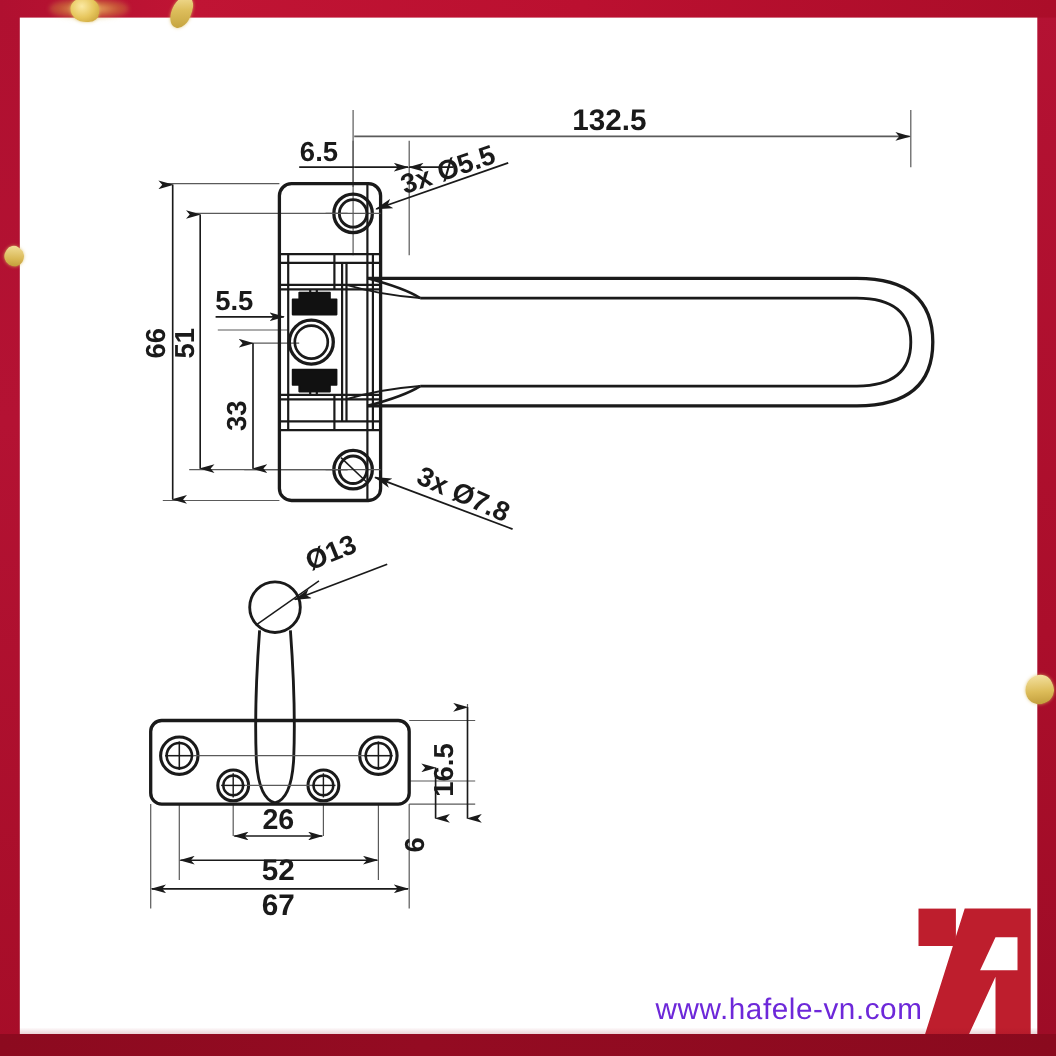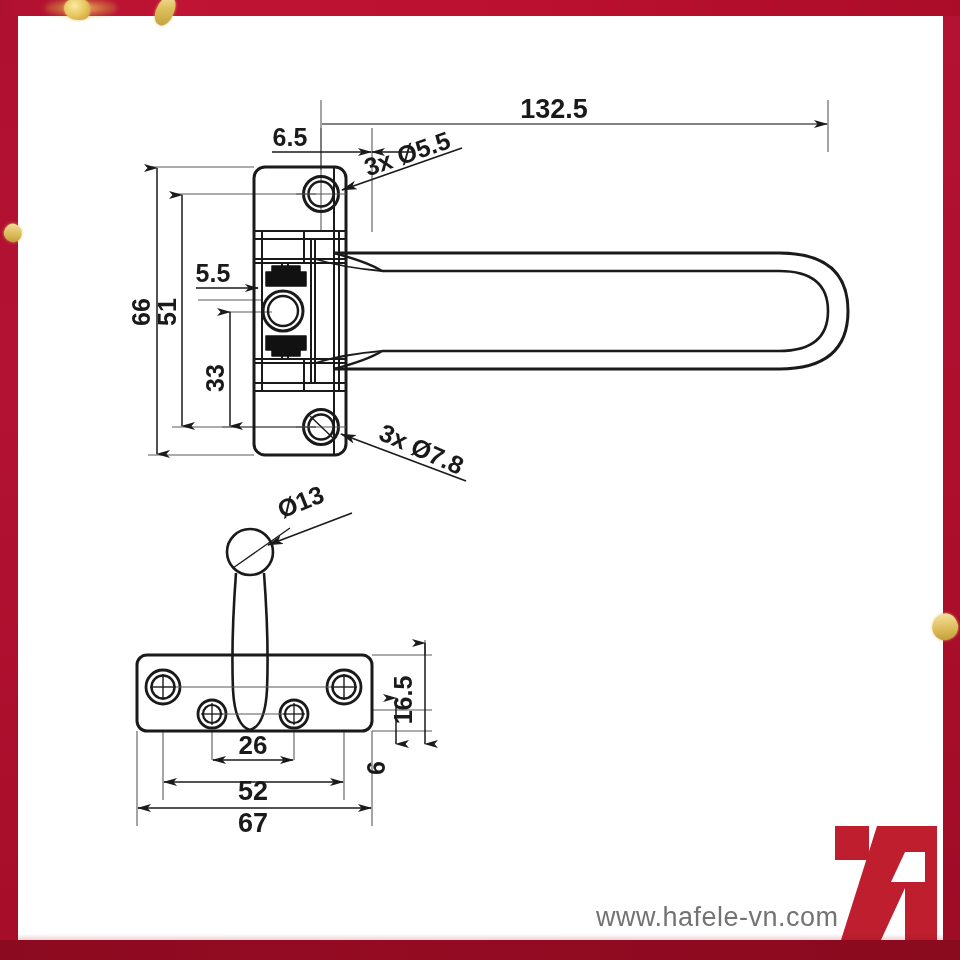--- a/index.html
+++ b/index.html
@@ -49,21 +49,21 @@
     background:linear-gradient(200deg,#f8e8ae 0%,#ddbd5a 55%,#bb9533 100%);
     border-radius:55% 45% 50% 50%;transform:rotate(-24deg);}
 
   
   #drawing{position:absolute;left:0;top:0;width:960px;height:960px;}
 
   
   .site-url{
     position:absolute;left:596px;top:902px;
     font-family:"Liberation Sans", sans-serif;
-    font-size:27px;letter-spacing:.5px;color:#737373;font-weight:400;
+    font-size:27px;letter-spacing:.5px;color:#6d28d9;font-weight:400;
     white-space:nowrap;
   }
   .logo{position:absolute;right:17px;bottom:20px;width:110px;height:118px;overflow:hidden;}
 </style>
 </head>
 <body>
 
 <div id="page">
 
   <svg id="drawing" viewBox="0 0 960 960" width="960" height="960" xmlns="http://www.w3.org/2000/svg">

